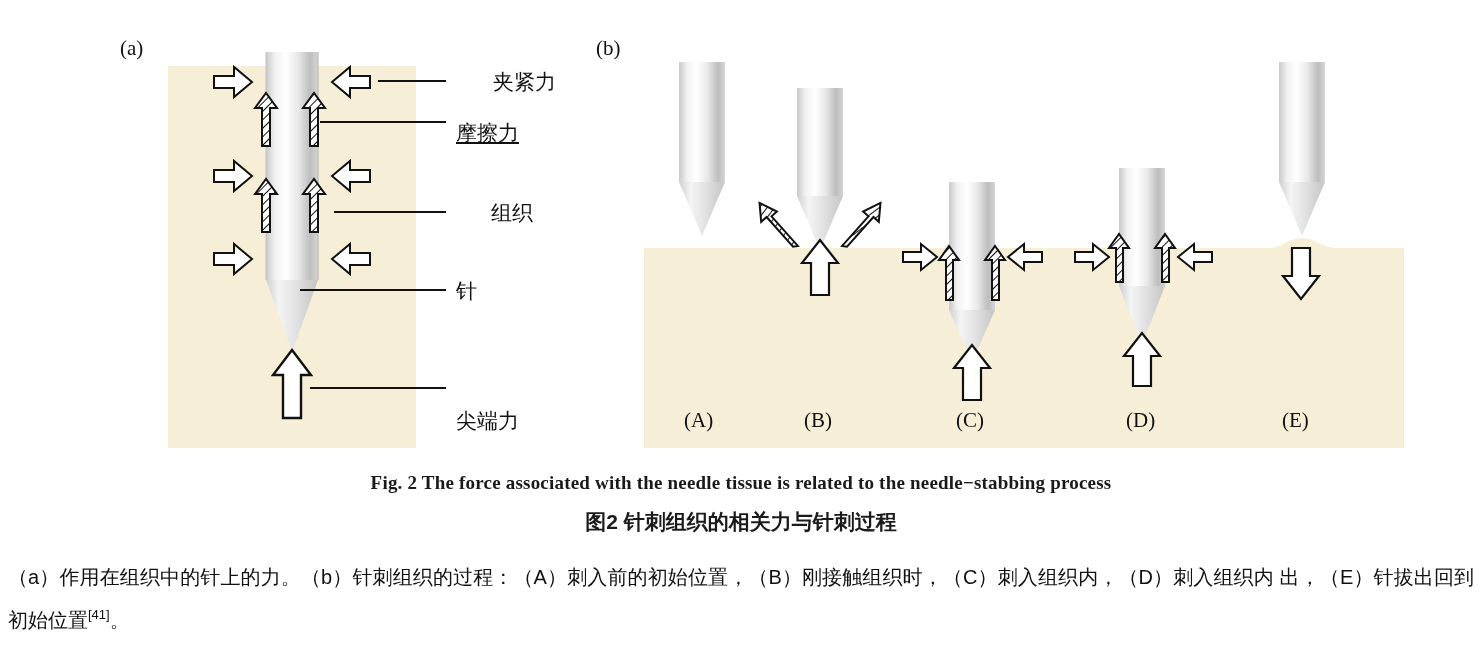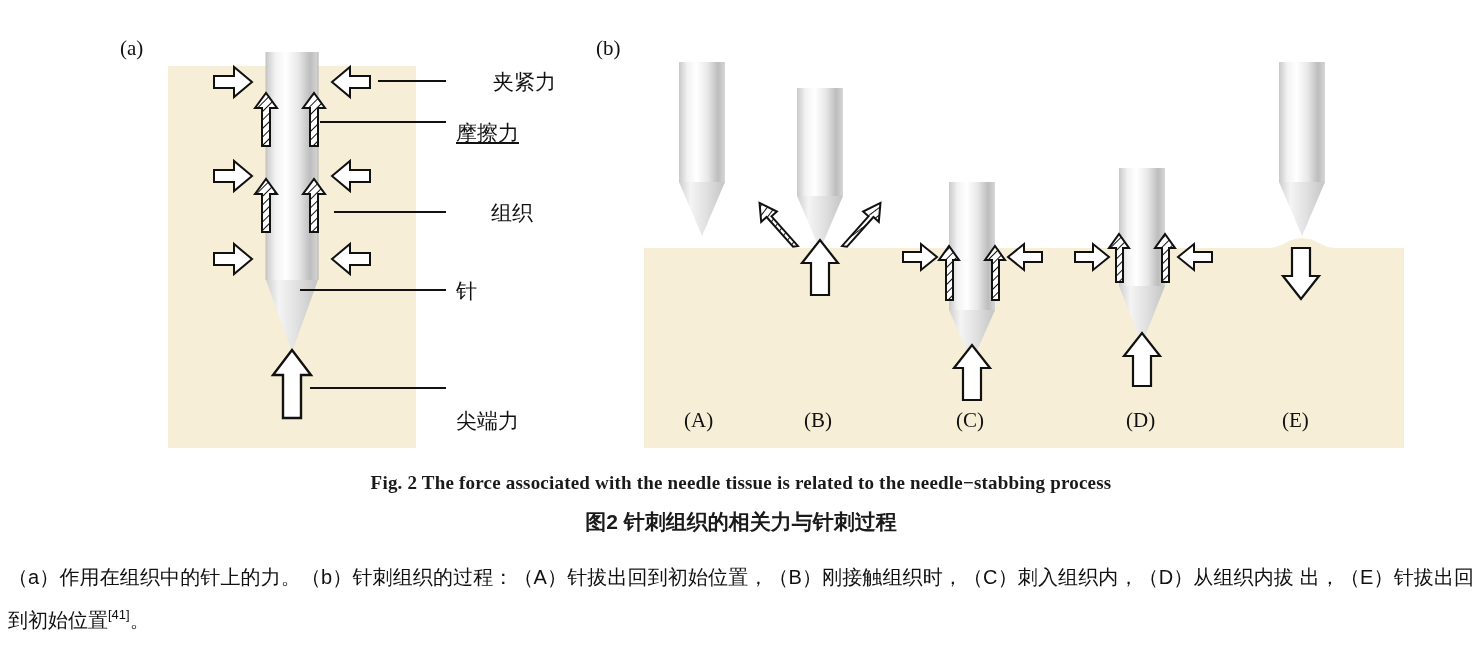--- a/index.html
+++ b/index.html
@@ -237,17 +237,17 @@
 
   <div class="step-label" style="left:684px; top:408px;">(A)</div>
   <div class="step-label" style="left:804px; top:408px;">(B)</div>
   <div class="step-label" style="left:956px; top:408px;">(C)</div>
   <div class="step-label" style="left:1126px; top:408px;">(D)</div>
   <div class="step-label" style="left:1282px; top:408px;">(E)</div>
 
   <div class="caption-en">Fig. 2   The force associated with the needle tissue is related to the needle−stabbing process</div>
   <div class="caption-zh">图2   针刺组织的相关力与针刺过程</div>
   <div class="caption-body">
-    <span>（a）作用在组织中的针上的力。（b）针刺组织的过程：（A）针拔出回到初始位置，（B）刚接触组织时，（C）刺入组织内，（D）从组织内拔</span>
+    <span>（a）作用在组织中的针上的力。（b）针刺组织的过程：（A）刺入前的初始位置，（B）刚接触组织时，（C）刺入组织内，（D）刺入组织内</span>
     <span>出，（E）针拔出回到初始位置</span><span class="sup">[41]</span><span>。</span>
   </div>
 
 </div>
 
 </body></html>

